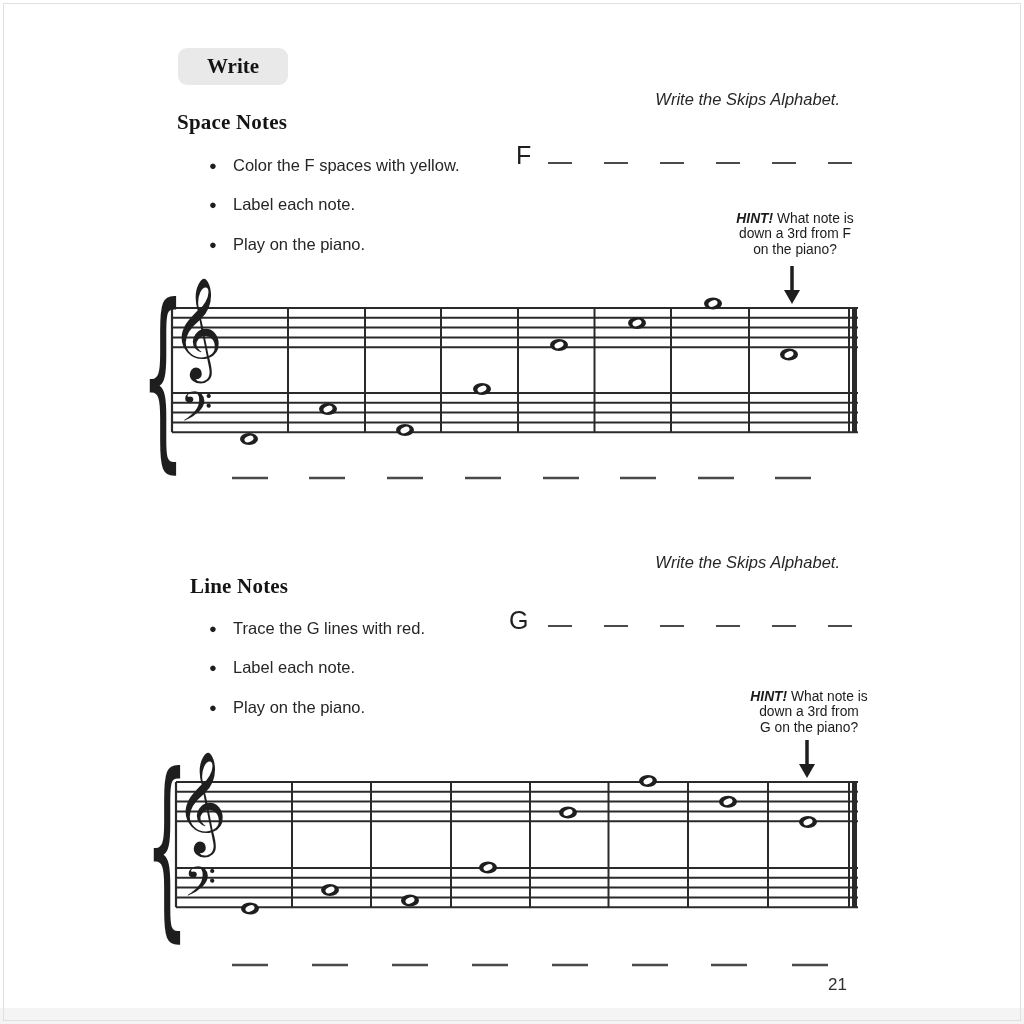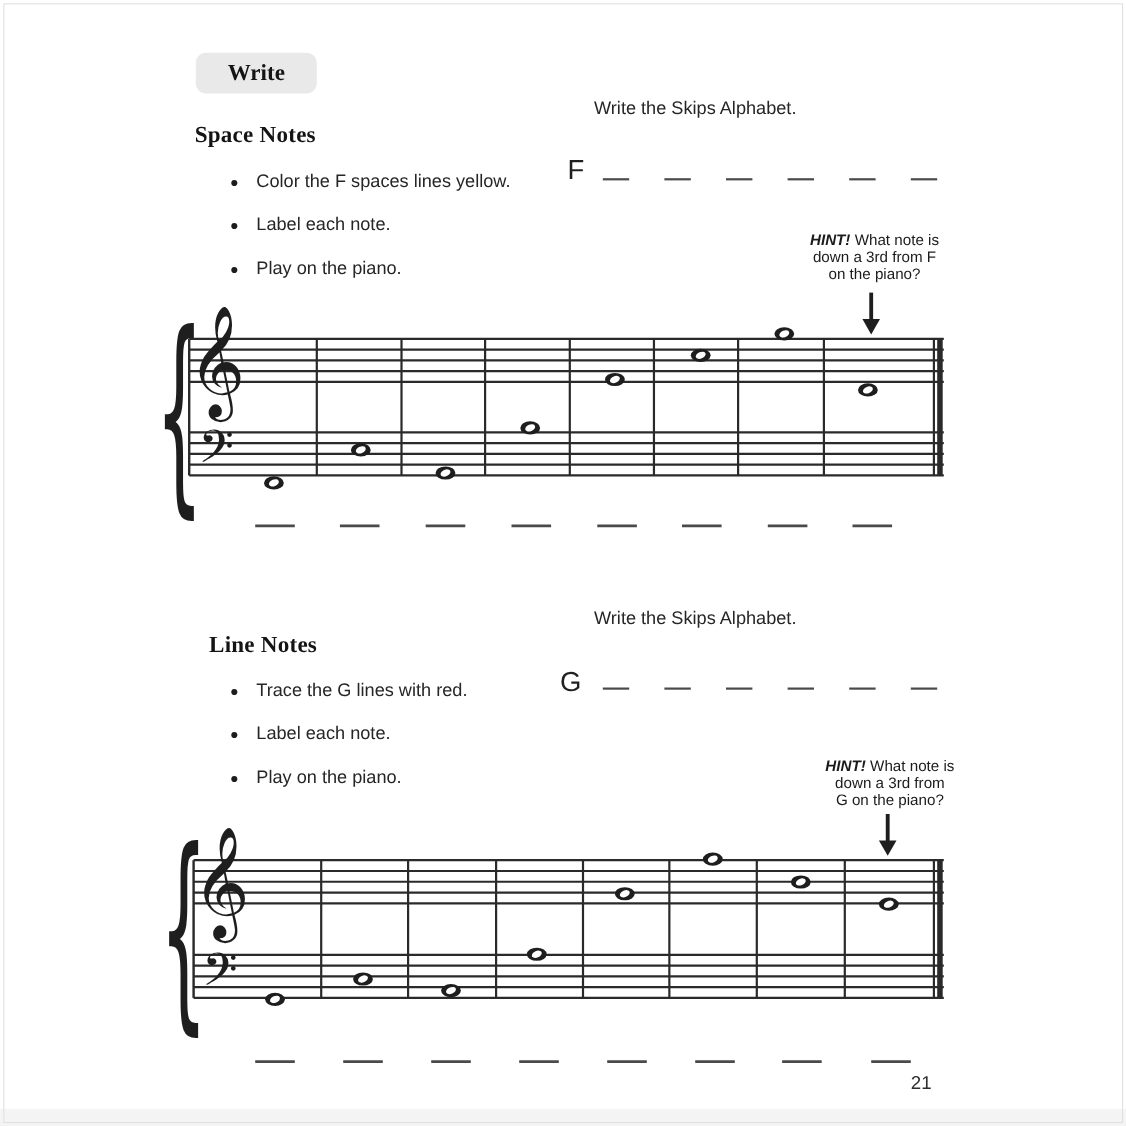--- a/index.html
+++ b/index.html
@@ -9,21 +9,21 @@
   .bottom-strip{position:absolute;left:0;bottom:0;width:1024px;height:16px;background:#f4f4f4;}
 
   .badge{position:absolute;left:178px;top:48px;width:110px;height:37px;border-radius:9px;
          background:#e9e9e9;display:flex;align-items:center;justify-content:center;}
   .badge span{font-family:"Liberation Serif",serif;font-weight:700;font-size:21px;color:#141414;}
 
   .heading{position:absolute;font-family:"Liberation Serif",serif;font-weight:700;
            font-size:21px;color:#141414;letter-spacing:.2px;}
   .h1{left:177px;top:110px;} .h2{left:190px;top:574px;}
 
-  .prompt{position:absolute;width:300px;text-align:left;font-size:16.5px;color:#262626;}
+  .prompt{position:absolute;width:300px;text-align:right;font-size:16.5px;color:#262626;font-style:italic;}
   .p1{left:540px;top:90px;} .p2{left:540px;top:553px;}
 
   .skips-letter{position:absolute;font-size:25px;color:#1f1f1f;}
   .L1{left:516px;top:141px;} .L2{left:509px;top:606px;}
 
   .blanks-row{position:absolute;left:548px;width:304px;height:18px;display:flex;
               justify-content:space-between;}
   .br1{top:146px;} .br2{top:609px;}
   .blank{width:24px;height:16px;border-bottom:2.5px solid #4a4a4a;}
 
@@ -60,21 +60,21 @@
     <span class="blank"></span>
     <span class="blank"></span>
     <span class="blank"></span>
     <span class="blank"></span>
     <span class="blank"></span>
   </div>
 
 <div class="bullet-list bl1">
   <div class="bullet-item">
     <span class="bullet-dot">●</span>
-    <span>Color the F spaces lines yellow.</span>
+    <span>Color the F spaces with yellow.</span>
   </div>
   <div class="bullet-item">
     <span class="bullet-dot">●</span>
     <span>Label each note.</span>
   </div>
   <div class="bullet-item">
     <span class="bullet-dot">●</span>
     <span>Play on the piano.</span>
   </div>
 </div>

